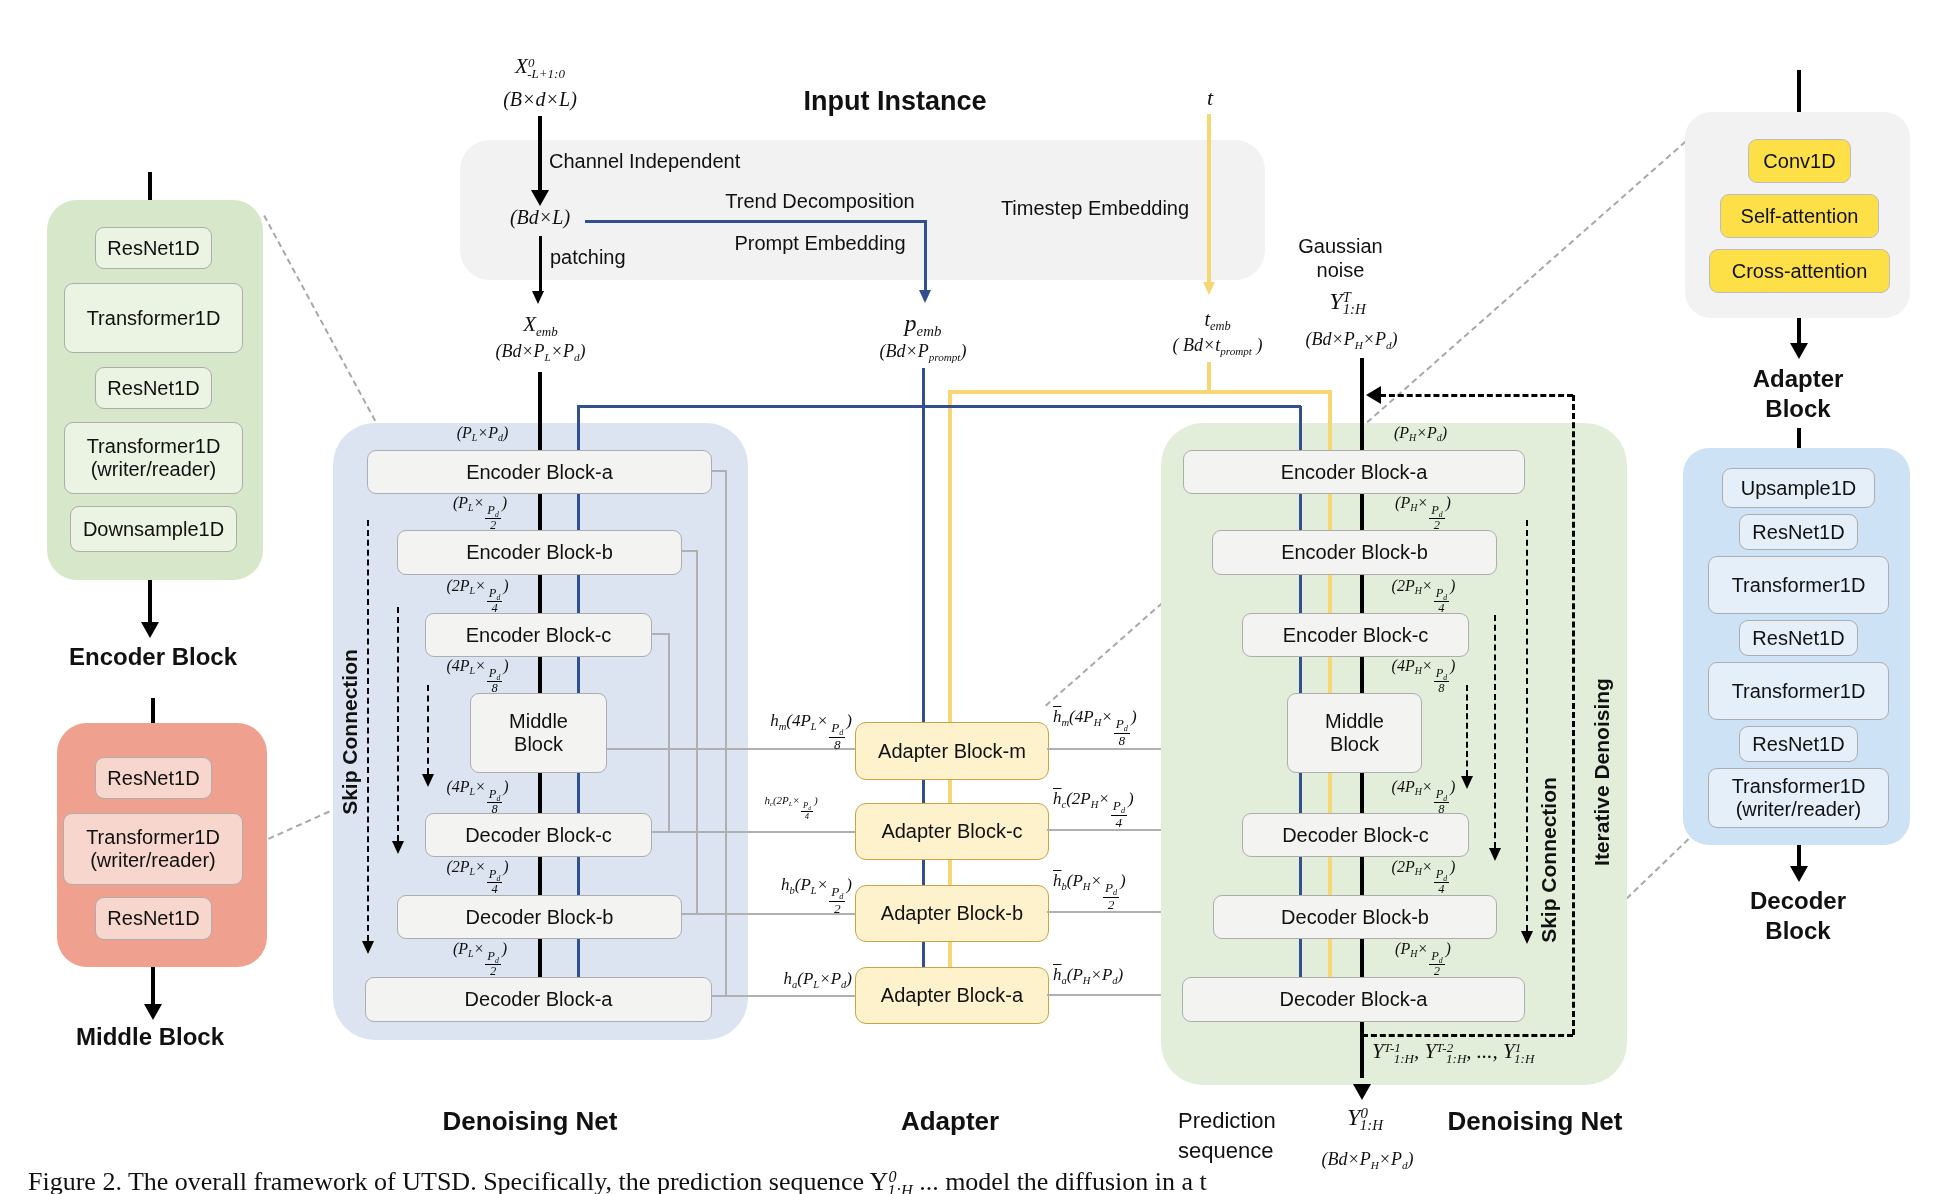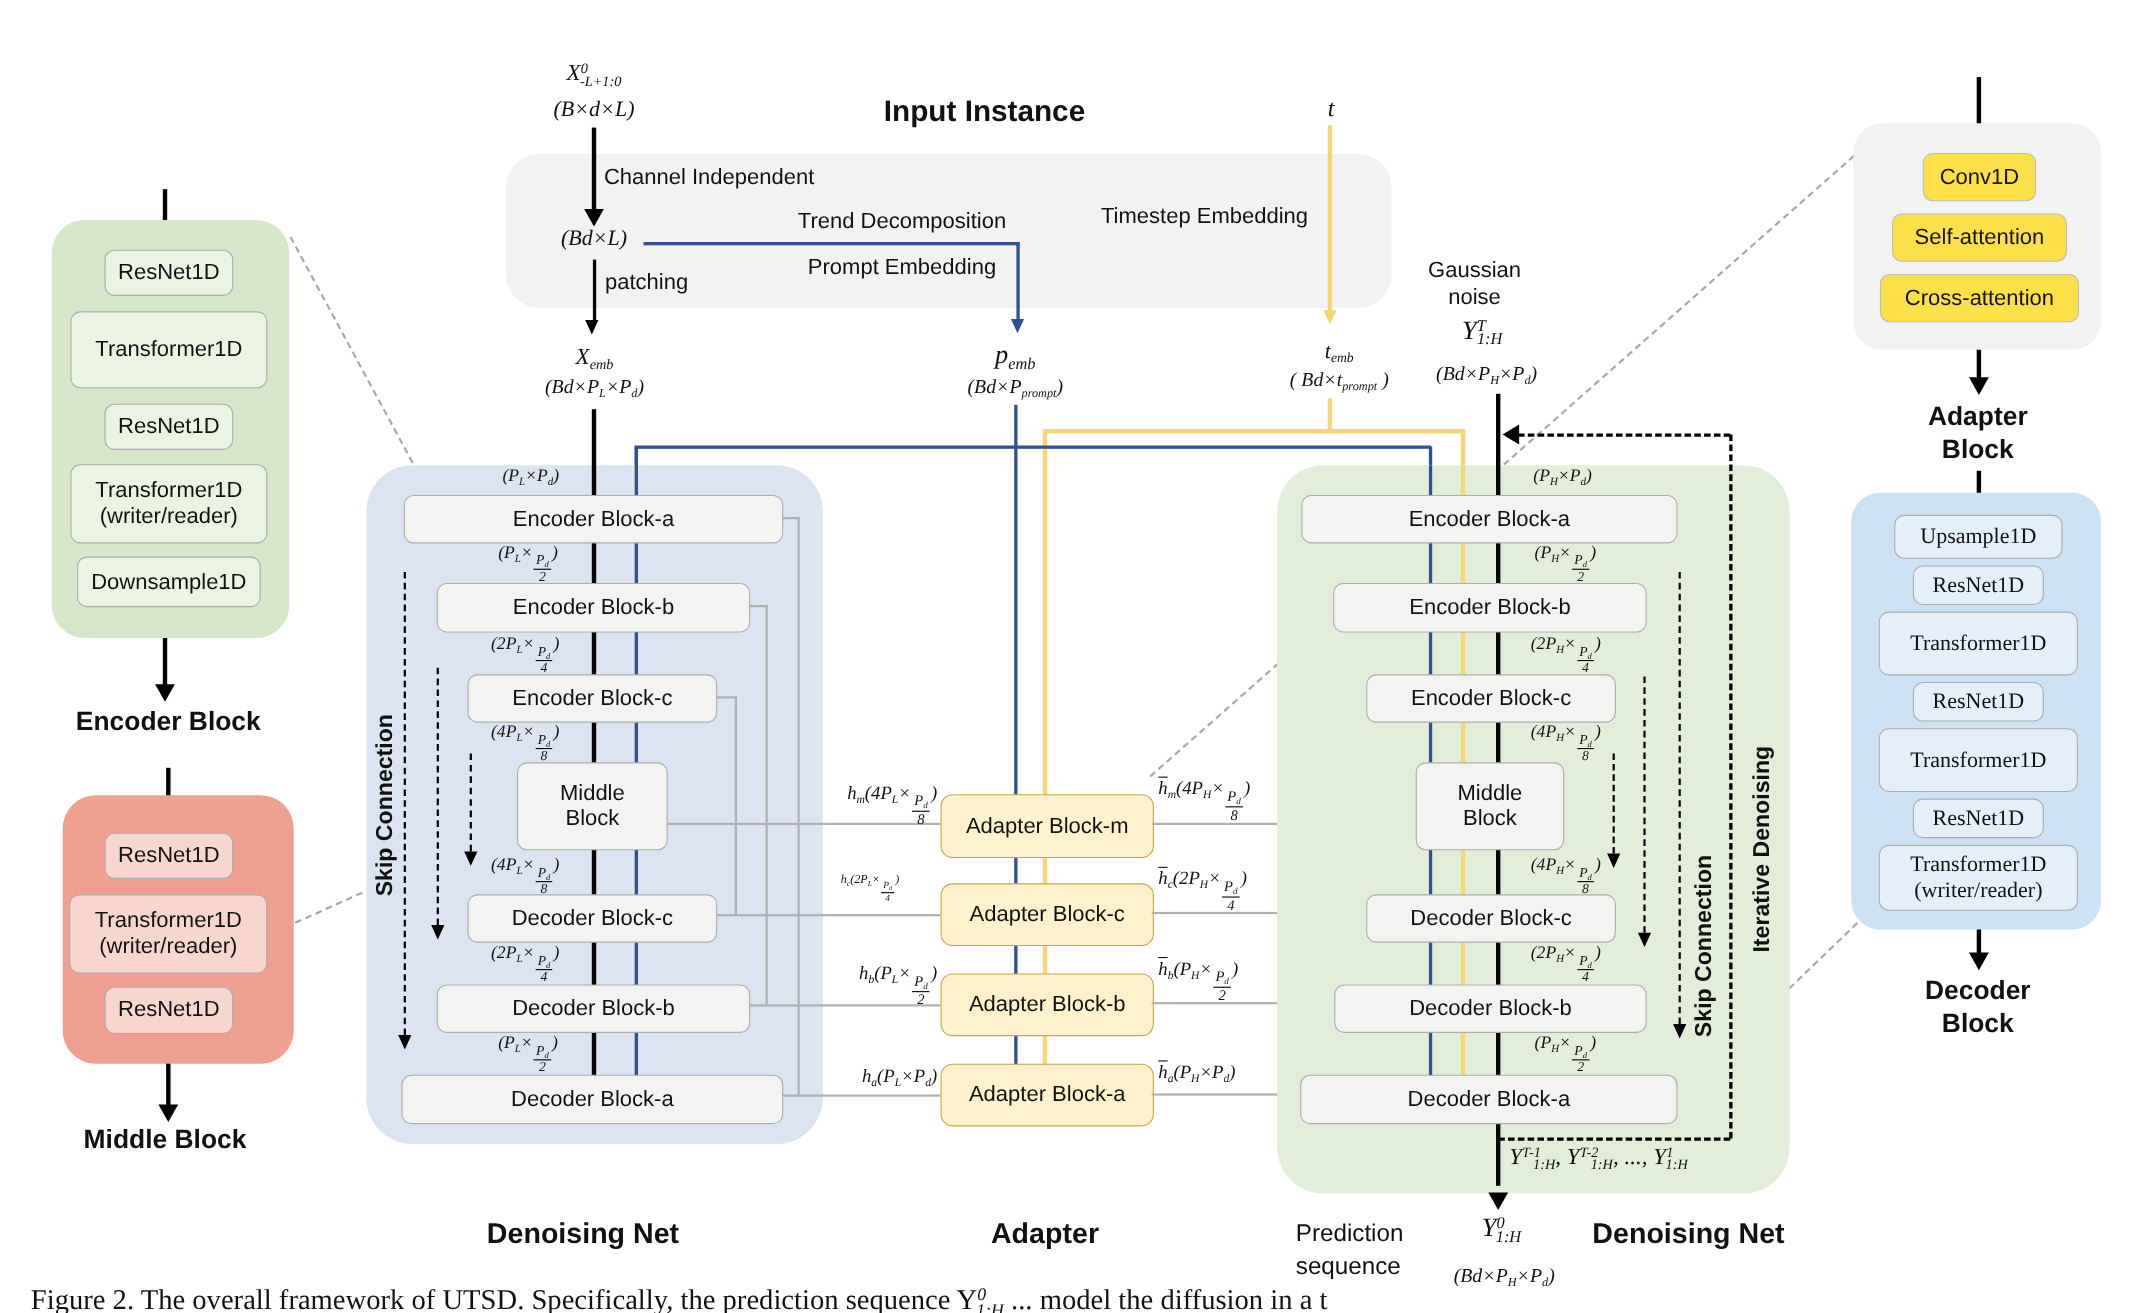--- a/index.html
+++ b/index.html
@@ -12,21 +12,21 @@
   }
   html,body{margin:0;padding:0;background:#fff;}
   #canvas{position:relative;width:1958px;height:1194px;background:#fff;overflow:hidden;
           font-family:"Liberation Sans",sans-serif;color:#111;}
   .panel{position:absolute;border-radius:30px;}
   .blk{position:absolute;border:1.6px solid var(--inner_border);border-radius:9px;
        display:flex;align-items:center;justify-content:center;text-align:center;
        font-size:20px;line-height:1.15;background:#f3f4f2;}
   .blk.green{background:#ebf3e2;}
   .blk.pink{background:#f7d6cd;}
-  .blk.blue{background:#e4effa;font-family:Liberation Serif, serif;}
+  .blk.blue{background:#e4effa;}
   .blk.gray{background:#fde047;border-color:#bdbdbd;}
   .blk.adp{background:var(--adapter_box);border-color:var(--adapter_border);border-radius:11px;}
   .math{position:absolute;font-family:"Liberation Serif",serif;font-style:italic;
         text-align:center;line-height:1.1;}
   .math sup,.math sub,.m sup,.m sub{font-size:62%;font-style:italic;}
   .math sup{vertical-align:0.5em;}
   .math sub{vertical-align:-0.35em;}
   .math sup + sub{margin-left:-0.55em;}
   .frac{display:inline-flex;flex-direction:column;align-items:center;vertical-align:-0.45em;
         font-size:78%;line-height:1.02;margin:0 1px;}
@@ -72,21 +72,21 @@
   <div class="math" style="left:470px;top:88px;width:140px;font-size:20px;">(B×d×L)</div>
   <div class="vline" style="left:538px;top:116px;width:4px;height:76px;"></div>
   <div class="arr-d" style="left:531px;top:190px;"></div>
   <div class="txt" style="left:549px;top:150px;">Channel Independent</div>
   <div class="math" style="left:480px;top:206px;width:120px;font-size:20px;">(Bd×L)</div>
   <div class="vline" style="left:538.5px;top:236px;width:3px;height:56px;"></div>
   <div class="arr-d small" style="left:532px;top:291px;"></div>
   <div class="txt" style="left:550px;top:246px;">patching</div>
   <div class="txt" style="left:700px;top:190px;width:240px;text-align:center;">Trend Decomposition</div>
   <div class="txt" style="left:700px;top:232px;width:240px;text-align:center;">Prompt Embedding</div>
-  <div class="txt" style="left:975px;top:186px;width:240px;text-align:center;">Timestep Embedding</div>
+  <div class="txt" style="left:975px;top:197px;width:240px;text-align:center;">Timestep Embedding</div>
 
   <div class="hline bline" style="left:585px;top:220px;width:342px;height:3px;"></div>
   <div class="vline bline" style="left:924px;top:220px;width:3px;height:72px;"></div>
   <div class="arr-d small blue" style="left:919px;top:290px;"></div>
 
   <div class="math" style="left:1190px;top:86px;width:40px;font-size:22px;">t</div>
   <div class="vline yline" style="left:1207px;top:114px;width:4px;height:170px;"></div>
   <div class="arr-d small yellow" style="left:1202.5px;top:282px;"></div>
   <div class="math" style="left:1180px;top:308px;width:75px;font-size:20px;">t<sub>emb</sub></div>
   <div class="math" style="left:1140px;top:336px;width:155px;font-size:18px;">( Bd×t<sub>prompt</sub> )</div>

